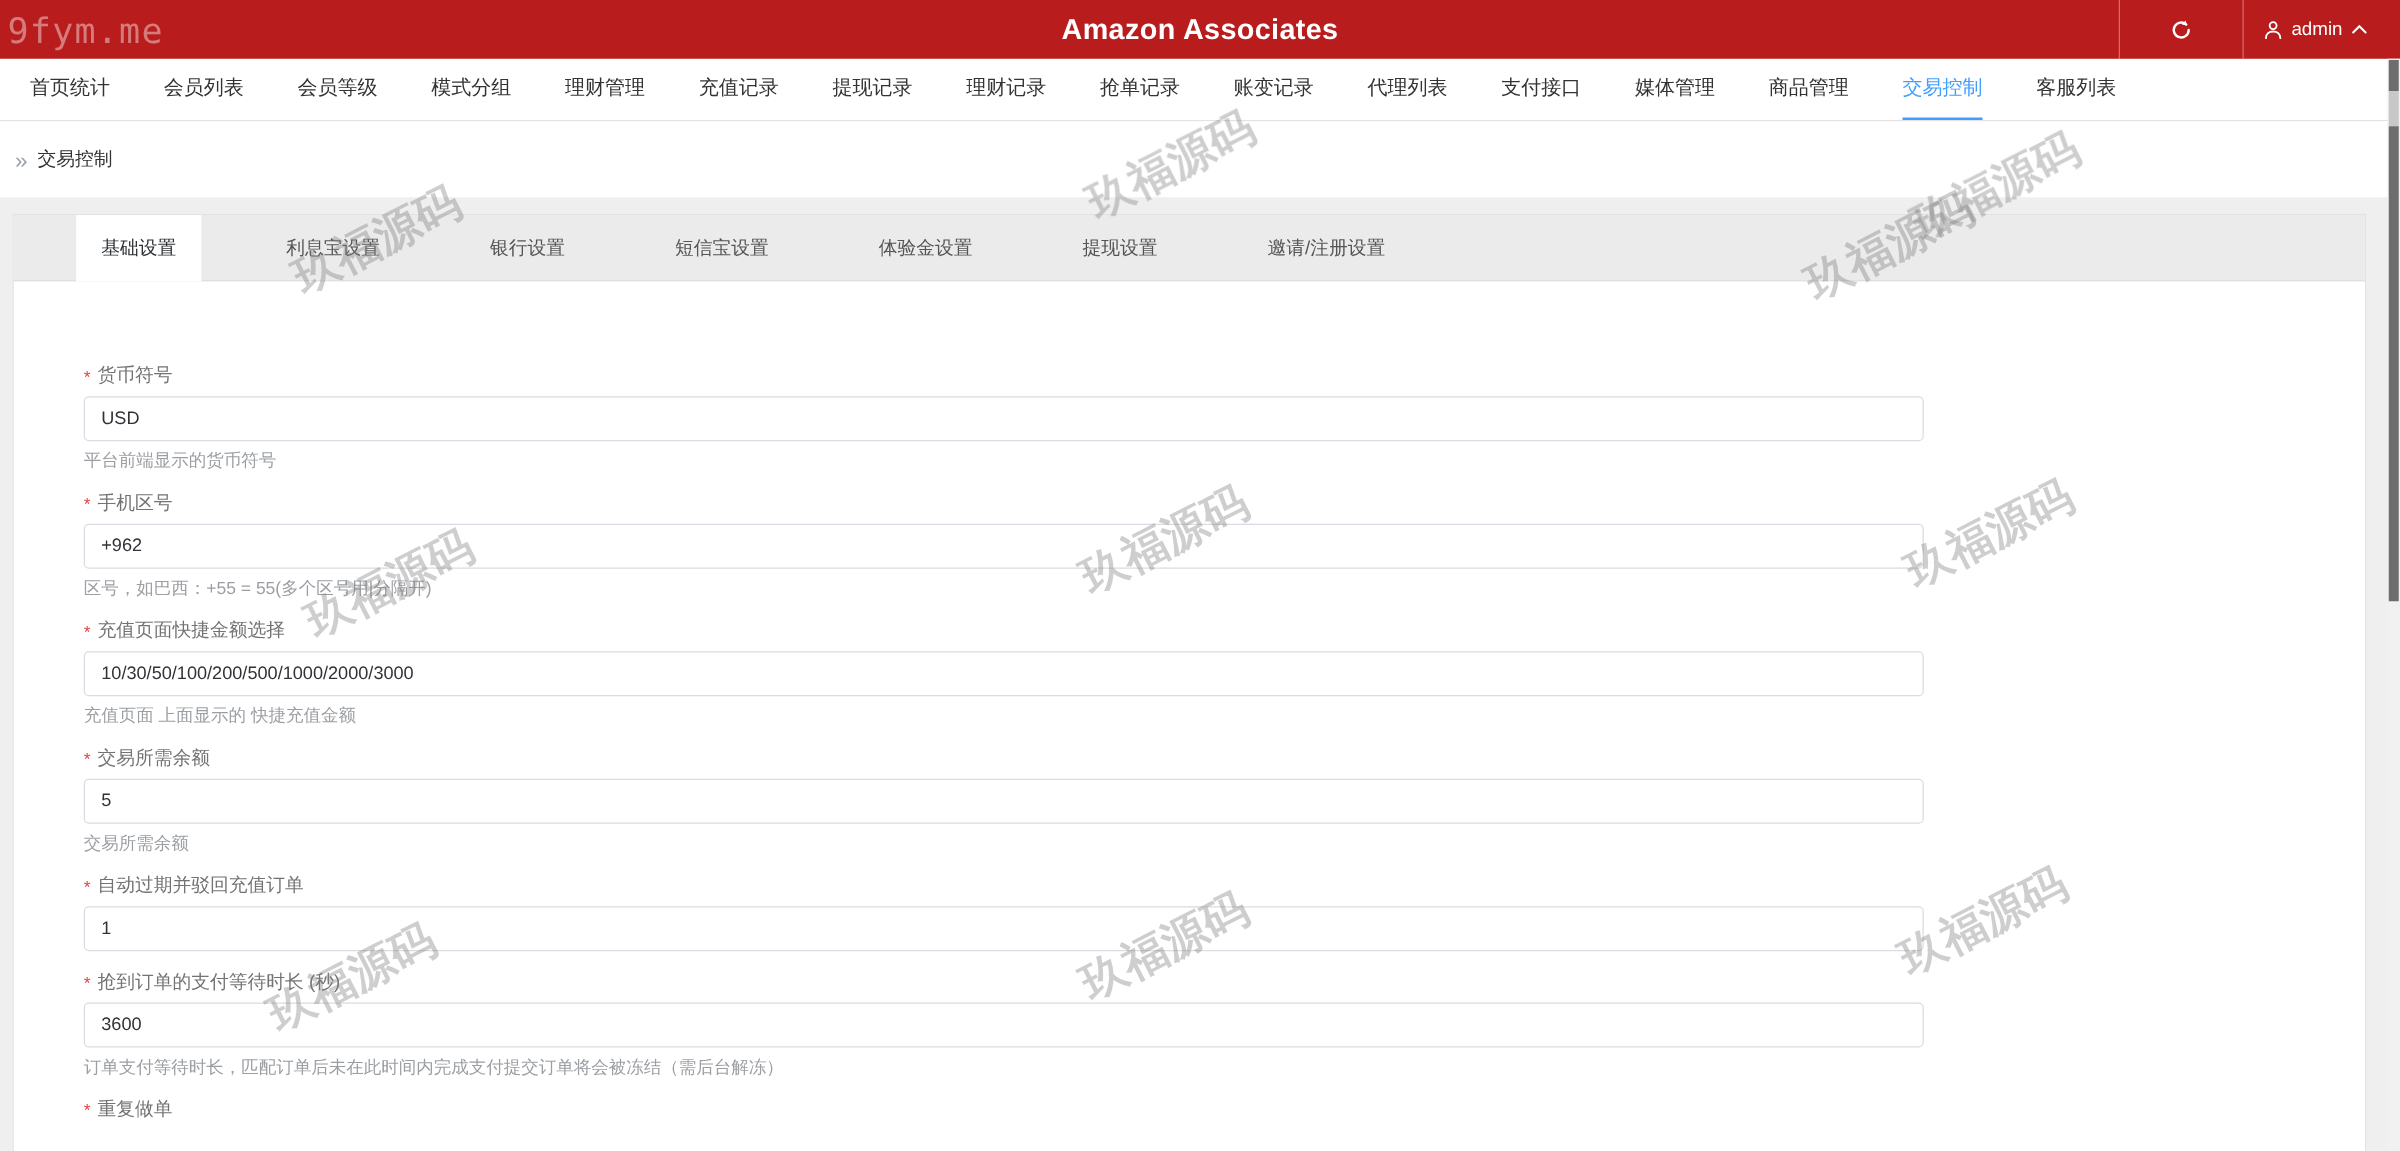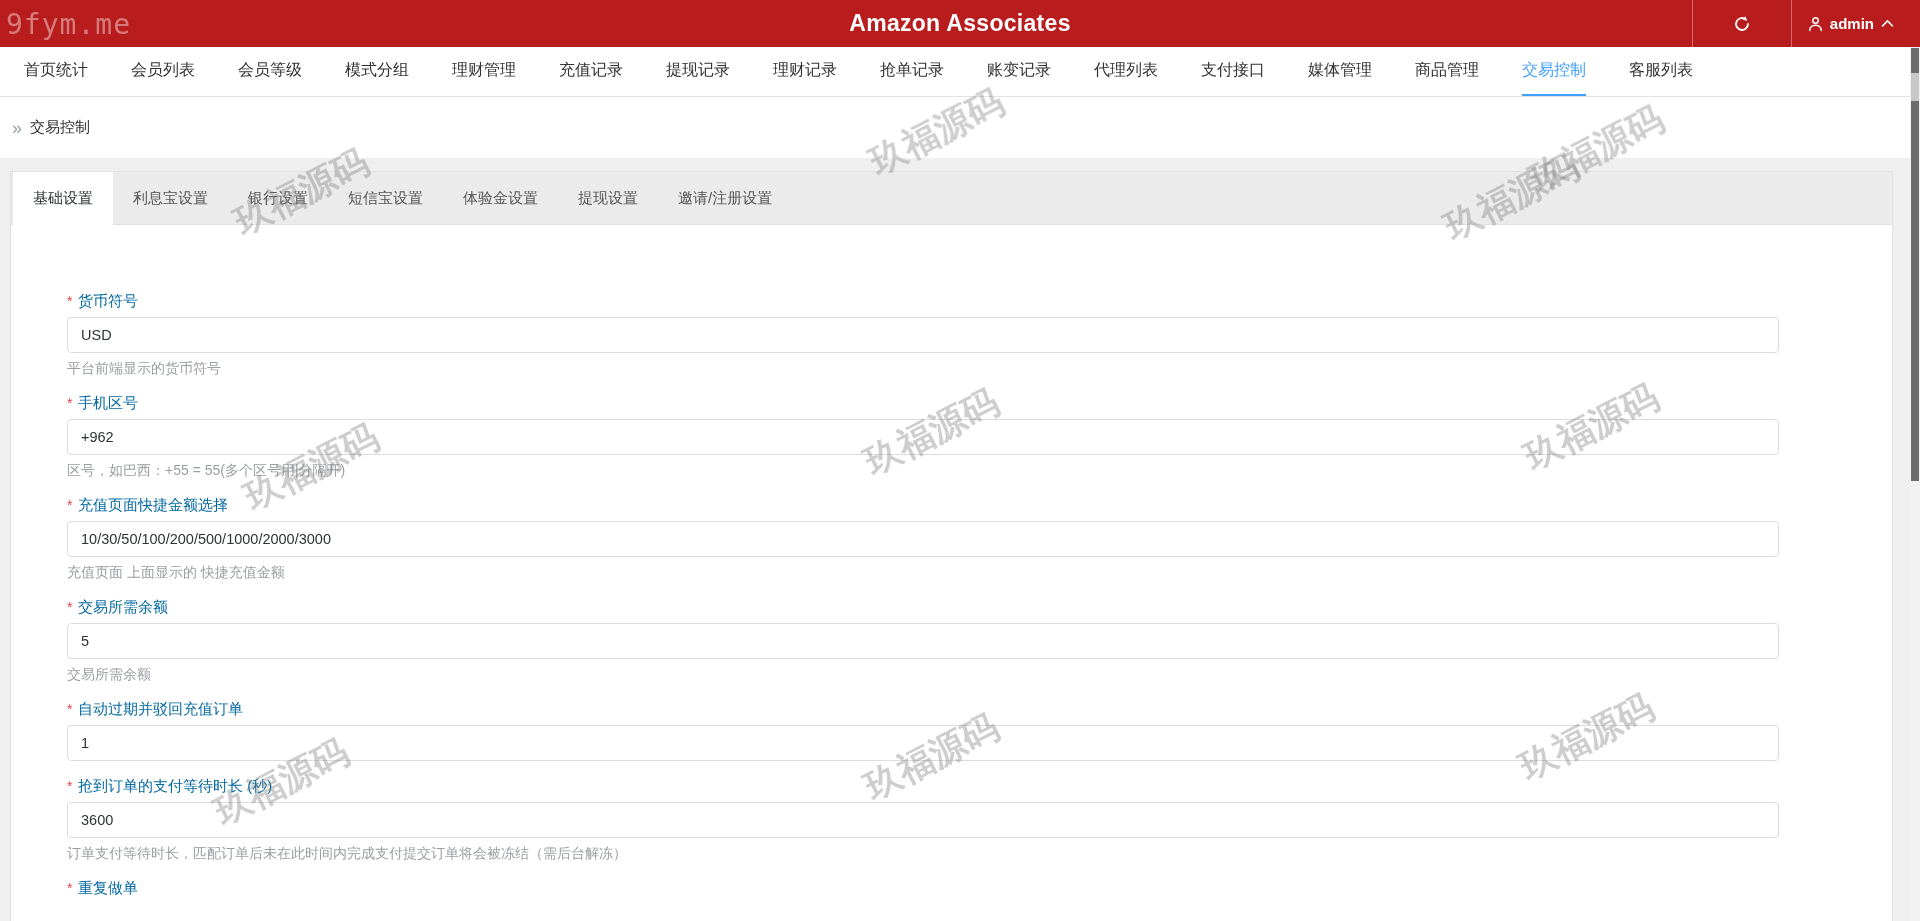--- a/index.html
+++ b/index.html
@@ -6,21 +6,21 @@
   html,body { width:1920px; height:921px; overflow:hidden; background:#efefef;
     font-family:"Liberation Sans","DejaVu Sans",sans-serif; }
 
   
   .app-header { position:relative; height:47px; background:#b91c1c; color:#fff;
     display:flex; align-items:center; }
   .site-watermark { position:absolute; left:6px; top:8px; font-family:"DejaVu Sans Mono",monospace;
     font-size:28px; color:rgba(255,255,255,0.42); letter-spacing:1px; }
   .app-title { position:absolute; left:0; right:0; text-align:center; font-size:23px;
     font-weight:bold; letter-spacing:0.3px; }
-  .header-right { position:absolute; right:8px; top:0; height:47px; display:flex; align-items:stretch;font-weight:bold; }
+  .header-right { position:absolute; right:8px; top:0; height:47px; display:flex; align-items:stretch; }
   .header-divider { width:1px; background:rgba(255,255,255,0.35); height:47px; }
   .refresh-box { width:98px; display:flex; align-items:center; justify-content:center; cursor:pointer; }
   .user-box { display:flex; align-items:center; gap:7px; padding:0 18px 0 16px; cursor:pointer; }
   .user-name { font-size:15px; }
 
   
   .main-nav { height:50px; background:#fff; border-bottom:1px solid #e3e3e3;
     display:flex; align-items:stretch; padding-left:24px; gap:43px; white-space:nowrap; }
   .nav-item { display:flex; align-items:center; font-size:16px; color:#333; cursor:pointer;
     border-bottom:2px solid transparent; }
@@ -31,30 +31,30 @@
   .crumb-caret { color:#98a0a8; font-size:18px; margin-right:8px; line-height:1; }
   .crumb-label { font-size:15px; color:#303133; }
 
   
   .page-area { position:relative; height:calc(921px - 47px - 51px - 61px); background:#efefef; }
   .tabs-card { position:absolute; left:10px; right:27px; top:13px; bottom:-40px;
     background:#fff; border:1px solid #e2e2e2; }
   .tabs-header { height:53px; background:#ebebeb; border-bottom:1px solid #e0e0e0;
     display:flex; align-items:stretch; padding-left:2px; }
   .tab-item { display:flex; align-items:center; padding:4px 20px; font-size:15px; color:#555;
-    cursor:pointer; }
+    cursor:pointer;margin-left:48px; }
   .tab-item.active { background:#fff; color:#2b2f33; margin-bottom:-1px; border-bottom:1px solid #fff; }
 
   
   .form-body { padding:66px 0 0 56px; }
   .form-field { margin-bottom:15px; }
   .field-label-row { position:relative; padding-left:11px; line-height:20px; margin-bottom:6px; }
   .req-star { position:absolute; left:0; top:0; color:#e64545; font-size:14px; }
-  .field-label { color:#0369a1; font-size:15px; }
-  .field-input { display:block; width:1712px; height:36px; border:1px solid #d9dce3; border-radius:4px;
+  .field-label { color:#737373; font-size:15px; }
+  .field-input { display:block; width:1472px; height:36px; border:1px solid #d9dce3; border-radius:4px;
     padding:0 13px; font-size:14.5px; color:#2f3338; background:#fff; outline:none;
     font-family:"Liberation Sans","DejaVu Sans",sans-serif; }
   .field-help { margin-top:7px; font-size:14px; color:#9b9ea3; }
 
   
   .wm { position:absolute; font-size:36px; font-weight:600; color:rgba(125,125,125,0.38);
     transform:rotate(-27deg); pointer-events:none; white-space:nowrap; z-index:40; }
 
   
   .scrollbar { position:absolute; right:0; top:47px; width:10px; height:874px; background:#f1f1f1; z-index:60; }

